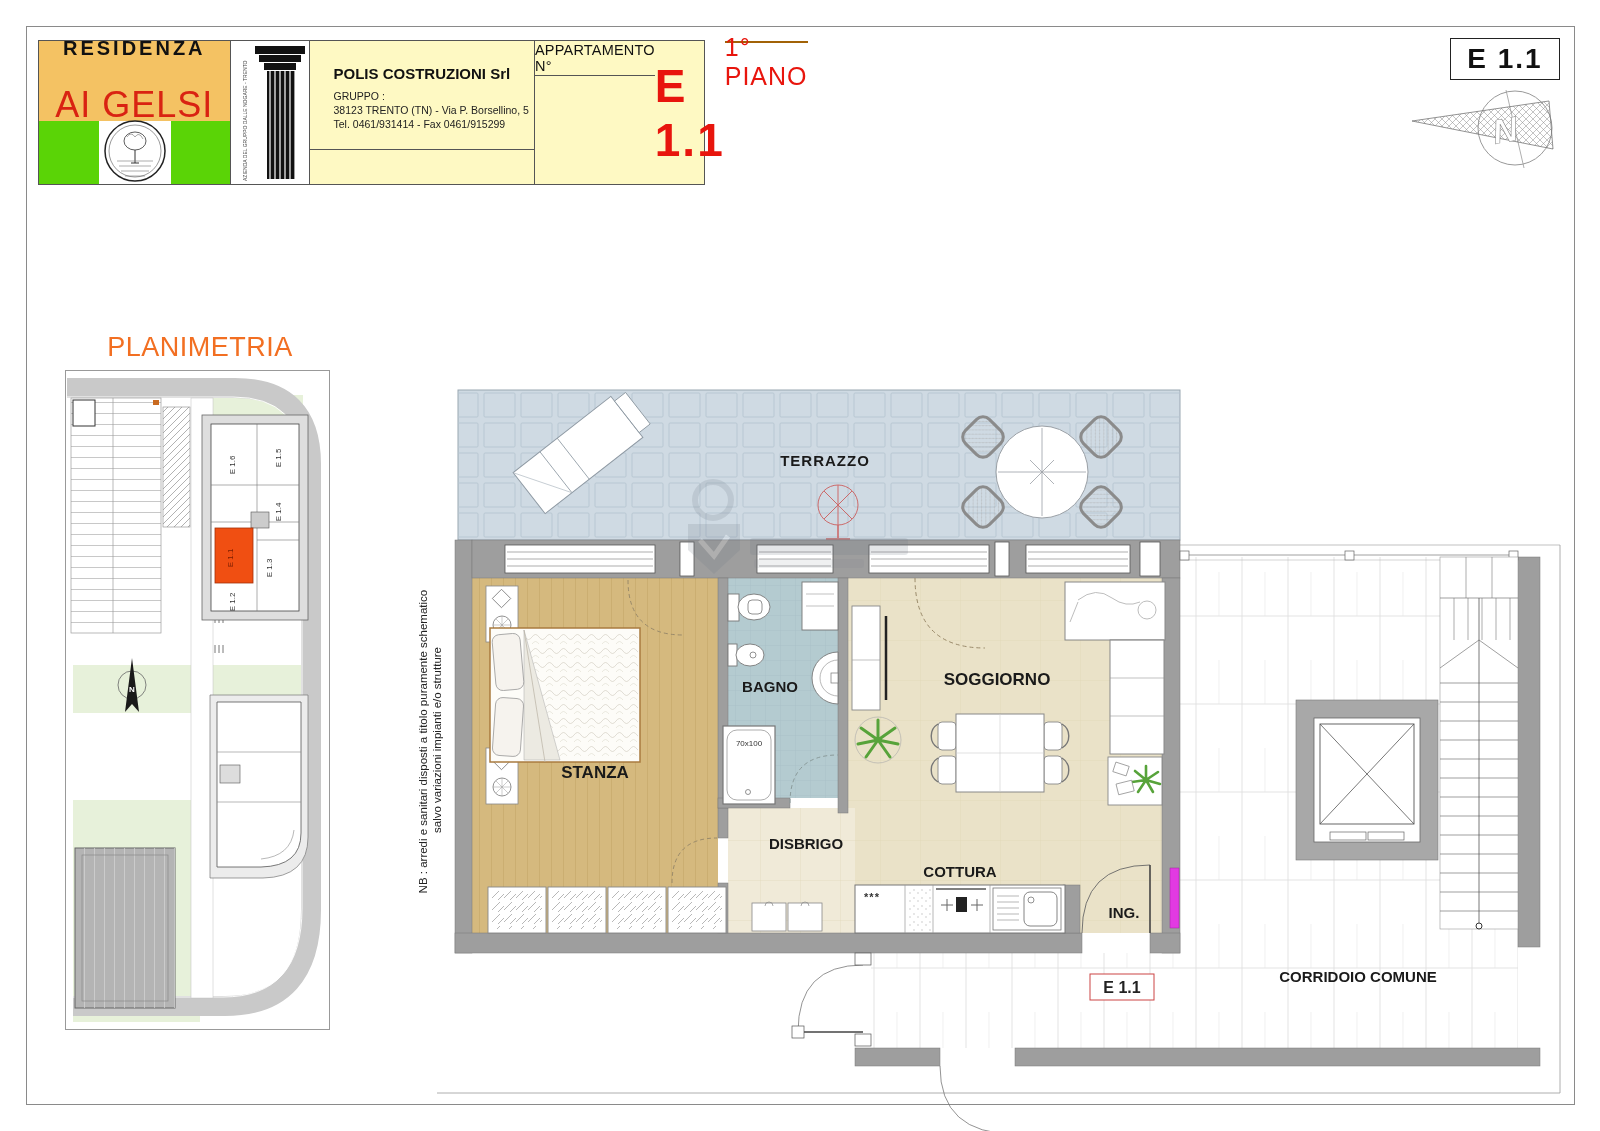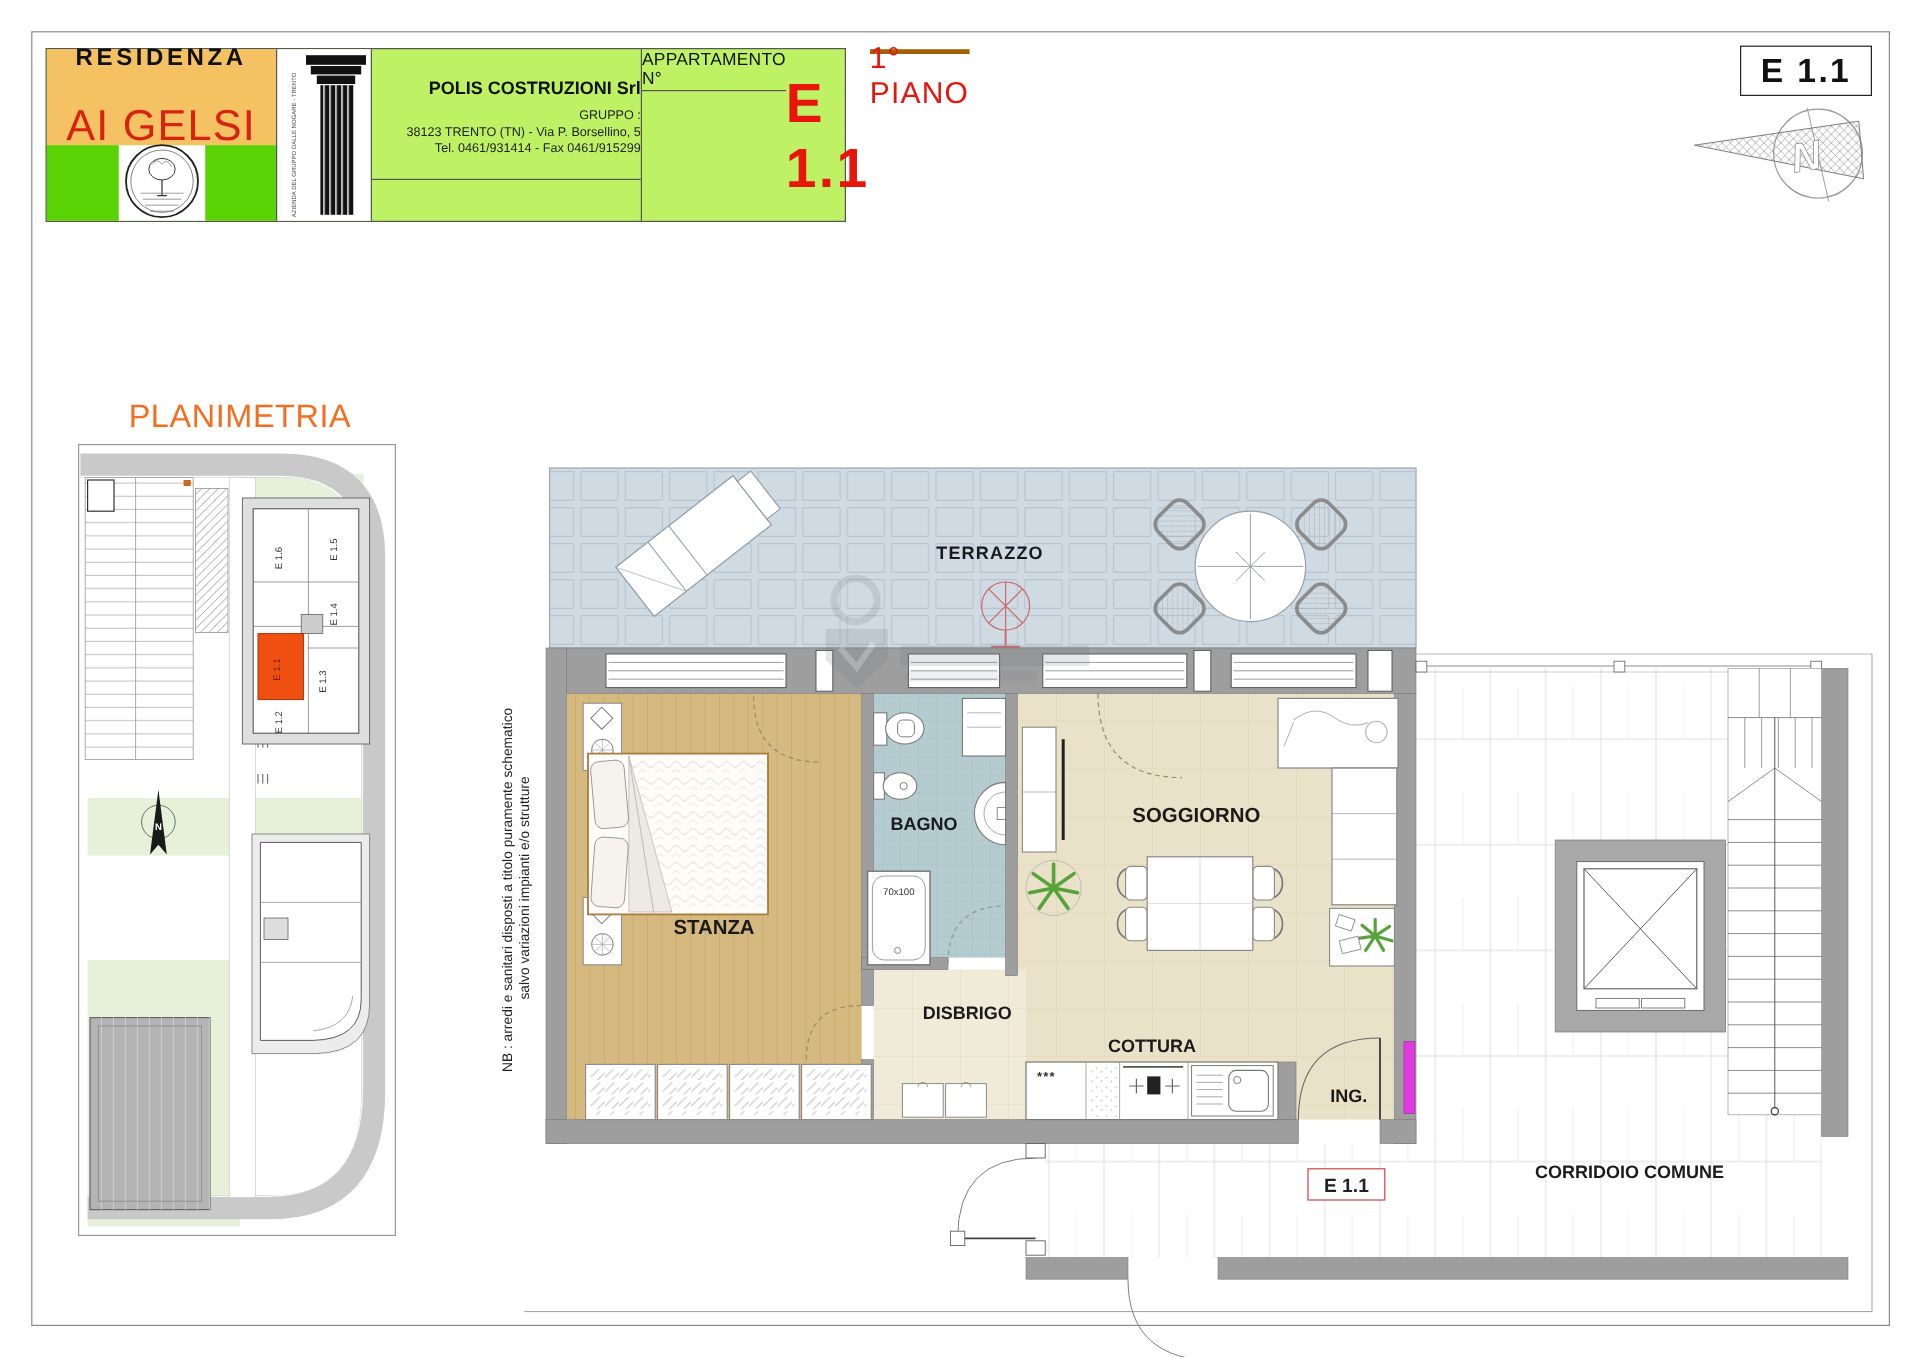--- a/index.html
+++ b/index.html
@@ -1,37 +1,37 @@
 <!DOCTYPE html>
 <html><head>
 <meta charset="utf-8">
 <style>
   html,body{margin:0;padding:0;background:#ffffff;}
   body{width:1600px;height:1131px;position:relative;overflow:hidden;
        font-family:"Liberation Sans", sans-serif;color:#111;}
   .abs{position:absolute;}
   #page-border{left:26px;top:26px;width:1547px;height:1077px;border:1px solid #8a8a8a;}
   
-  #header{left:38px;top:40px;width:667px;height:145px;display:flex;border:1px solid #555;box-sizing:border-box;background:#bef264;}
+  #header{left:38px;top:40px;width:667px;height:145px;display:flex;border:1px solid #555;box-sizing:border-box;background:#fef9c3;}
   .logo-box{width:192px;height:100%;display:flex;flex-direction:column;position:relative;}
   .logo-top{height:80px;background:#f4c263;display:flex;flex-direction:column;align-items:center;justify-content:center;}
   .logo-top .l1{font-size:20px;font-weight:bold;letter-spacing:3px;color:#111;line-height:1;}
   .logo-top .l2{font-size:36px;font-weight:normal;letter-spacing:1px;color:#d92312;line-height:1.05;margin-top:28px;}
   .logo-bottom{flex:1;background:#5ad406;position:relative;}
   .logo-strip{position:absolute;left:60px;top:0;width:72px;height:100%;background:#fff;}
   .emblem{position:absolute;left:64px;top:-4px;}
   .column-box{width:78px;height:100%;border-left:1px solid #555;position:relative;background:#fff;}
-  .company-box{width:227px;height:100%;border-left:1px solid #555;position:relative;padding:24px 0 0 14px;box-sizing:border-box;text-align:right;}
+  .company-box{width:227px;height:100%;border-left:1px solid #555;position:relative;padding:24px 0 0 24px;box-sizing:border-box;}
   .company-name{font-size:15px;font-weight:bold;margin-bottom:7px;}
   .company-sub{font-size:10.5px;line-height:1.35;color:#222;}
   .company-rule{position:absolute;left:0;top:108px;width:100%;border-top:1px solid #555;}
   .apt-box{width:170px;height:100%;border-left:1px solid #555;display:flex;flex-direction:row;box-sizing:border-box;}
   .apt-label{height:34px;display:flex;align-items:center;justify-content:center;font-size:14.5px;color:#111;border-bottom:1px solid #555;letter-spacing:.2px;}
   .apt-num{flex:1;display:flex;align-items:center;justify-content:center;font-size:46px;font-weight:bold;color:#e8150d;letter-spacing:2px;}
-  .apt-floor{height:38px;display:flex;align-items:center;justify-content:center;font-size:25px;color:#e8150d;border-top:4px solid #a16207;letter-spacing:1px;}
+  .apt-floor{height:38px;display:flex;align-items:center;justify-content:center;font-size:25px;color:#e8150d;border-top:2px solid #a16207;letter-spacing:1px;}
   
   #stamp{left:1450px;top:38px;width:108px;height:40px;border:1px solid #222;background:#fff;
          display:flex;align-items:center;justify-content:center;font-size:28px;font-weight:bold;letter-spacing:2px;color:#111;}
   #plani-title{left:95px;top:332px;width:210px;text-align:center;font-size:27px;font-weight:normal;color:#f26f22;letter-spacing:.5px;}
   svg text{font-family:"Liberation Sans", sans-serif;}
 </style>
 </head>
 <body>
 
 <div id="page-border" class="abs"></div>

